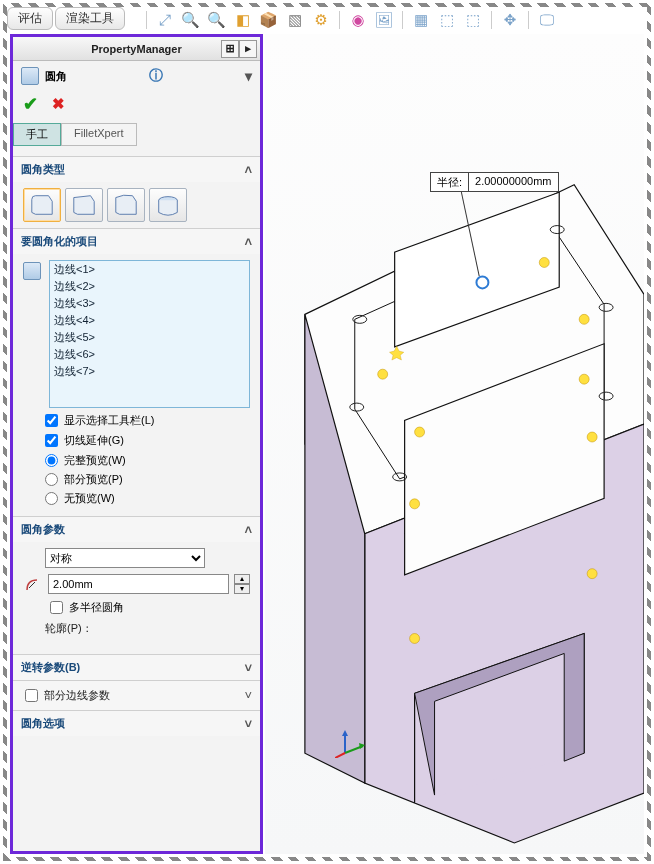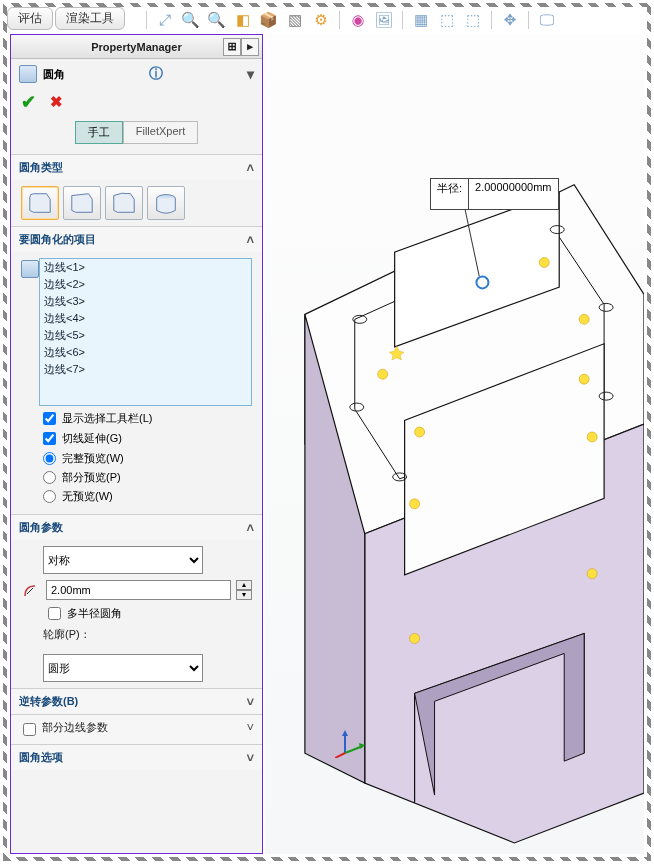--- a/index.html
+++ b/index.html
@@ -3,61 +3,61 @@
 <meta charset="utf-8">
 <style>
 *{box-sizing:border-box;font-family:"Microsoft YaHei",Arial,sans-serif;font-size:11px}
 body{margin:0;width:654px;height:864px;background:#fff;position:relative;overflow:hidden}
 .stamp-border{position:absolute;inset:3px;border:4px solid transparent;border-image:repeating-linear-gradient(45deg,#888 0 6px,transparent 6px 12px) 4;pointer-events:none;z-index:100}
 .menubar{position:absolute;top:7px;left:7px;display:flex;gap:2px}
 .menubar .tab{background:linear-gradient(#fefefe,#e8e8e8);border:1px solid #bbb;padding:2px 10px;font-size:12px;color:#333;border-radius:6px}
 .toolbar{position:absolute;top:7px;left:140px;right:10px;height:26px;display:flex;align-items:center;gap:6px;padding:0 4px}
 .tico{width:20px;height:20px;display:flex;align-items:center;justify-content:center;color:#7aa2c9;font-size:15px}
 .sep{width:1px;height:18px;background:#ccc;margin:0 2px}
-.panel{position:absolute;top:34px;left:10px;width:253px;bottom:10px;background:#f3f3f3;border:1px solid #6d28d9}
+.panel{position:absolute;top:34px;left:10px;width:253px;bottom:10px;background:#f3f3f3;border:3px solid #6d28d9}
 .pm-header{height:24px;background:linear-gradient(#f8f8f8,#e1e1e1);border-bottom:1px solid #bbb;display:flex;align-items:center;justify-content:center;font-weight:bold;font-size:12px;color:#222;position:relative}
 .pm-header .pins{position:absolute;right:3px;display:flex;gap:0}
 .pm-header .pins span{width:18px;height:18px;border:1px solid #999;display:flex;align-items:center;justify-content:center;background:#f6f6f6;font-size:11px}
 .title-row{display:flex;align-items:center;padding:6px 8px;gap:6px;font-size:13px;font-weight:bold}
 .title-row .ti{width:18px;height:18px;background:linear-gradient(#dce9f7,#b0cbe6);border:1px solid #6d93b9;border-radius:2px}
 .title-row .help{margin-left:auto;color:#3b78b5;font-size:14px}
 .okrow{display:flex;align-items:center;gap:14px;padding:2px 10px}
 .ok{color:#1a9c1a;font-size:18px;font-weight:bold}
 .cancel{color:#d22;font-size:15px;font-weight:bold}
-.tabrow{display:flex;justify-content:center;padding:6px 0 10px}
+.tabrow{display:flex;justify-content:flex-start;padding:6px 0 10px}
 .tabrow .btn{border:1px solid #8aa;padding:3px 12px;background:#eaf3f3}
 .tabrow .btn.active{background:#cfe3e3;border-color:#5a9}
 .tabrow .btn.off{background:#f4f4f4;border-color:#bbb;color:#555}
 .section{border-top:1px solid #cfcfcf}
-.shead{display:flex;align-items:flex-start;padding:5px 8px;font-weight:bold;color:#1a4a7a;background:#f6f6f6}
+.shead{display:flex;align-items:center;padding:5px 8px;font-weight:bold;color:#1a4a7a;background:#f6f6f6}
 .shead .chev{margin-left:auto;color:#555;font-size:13px}
 .sbody{padding:6px 10px}
 .typerow{display:flex;gap:4px}
 .tbtn{width:38px;height:34px;border:1px solid #a8b3c0;background:linear-gradient(#fdfdfd,#e6e6e6);display:flex;align-items:center;justify-content:center;border-radius:2px}
 .tbtn svg{width:28px;height:26px}
 .tbtn.sel{border-color:#f0b040;box-shadow:inset 0 0 0 1px #ffdda3}
-.listwrap{display:flex;gap:0}
+.listwrap{display:flex;gap:8px}
 .listico{width:18px;height:18px;margin-top:2px;background:linear-gradient(#dce9f7,#b0cbe6);border:1px solid #6d93b9;border-radius:2px}
 .listbox{flex:1;border:1px solid #7eb6d8;background:#e9f5fc;height:148px;overflow:hidden}
 .listbox div{padding:1px 4px;color:#123}
 .listbox div.sel{background:#2d7bd4;color:#fff}
 .chk{display:flex;align-items:center;gap:6px;margin:5px 0 5px 22px}
 .chk input{margin:0}
 .rad{display:flex;align-items:center;gap:6px;margin:4px 0 4px 22px}
 .rad input{margin:0}
 .combo{display:flex;margin-left:22px}
-.combo select{width:160px;border:1px solid #888;background:#fff;height:28px}
+.combo select{width:160px;border:1px solid #888;background:#fff;height:20px}
 .spin{display:flex;align-items:center;gap:5px;margin:6px 0 6px 0}
 .spin .sico{width:20px;height:20px;border:0;display:flex;align-items:center;justify-content:center}
 .spin input{flex:1;border:1px solid #888;height:20px;padding:0 4px}
 .spin .ud{width:16px;display:flex;flex-direction:column}
 .spin .ud span{height:10px;border:1px solid #888;background:#eee;font-size:8px;text-align:center;line-height:8px}
 .lbl{margin:6px 0 12px 22px;color:#222}
 .viewport{position:absolute;top:34px;left:265px;right:10px;bottom:10px;background:linear-gradient(#fdfdfd,#f6f7f8);overflow:hidden}
-.callout{position:absolute;top:144px;left:165px;display:flex;border:1px solid #444;background:#fff;height:32px;z-index:10}
+.callout{position:absolute;top:138px;left:165px;display:flex;border:1px solid #444;background:#fff;height:20px;z-index:10}
 .callout .lab{background:#fff;padding:2px 6px;border-right:1px solid #444}
 .callout .val{padding:2px 6px}
 .leader{position:absolute;top:154px;left:195px;width:1px;height:90px;background:#333;transform:rotate(-12deg);transform-origin:top;z-index:9}
 .triad{position:absolute;bottom:96px;left:70px;width:30px;height:30px;z-index:8}
 </style>
 </head>
 <body>
 
 <div class="stamp-border"></div>
 
@@ -204,23 +204,20 @@
         <div class="ud">
             <span>▴</span>
             <span>▾</span>
           </div>
       </div>
       <label class="chk" style="margin-left:27px">
           <input type="checkbox" style="">
           <span>多半径圆角</span>
         </label>
       <div class="lbl">轮廓(P)：</div>
-      <div class="combo">
-          <select><option>圆形</option></select>
-        </div>
     </div>
   </div>
 
   <div class="section">
     <div class="shead">
         <span>逆转参数(B)</span>
         <span class="chev">˅</span>
       </div>
   </div>
   <div class="section">

